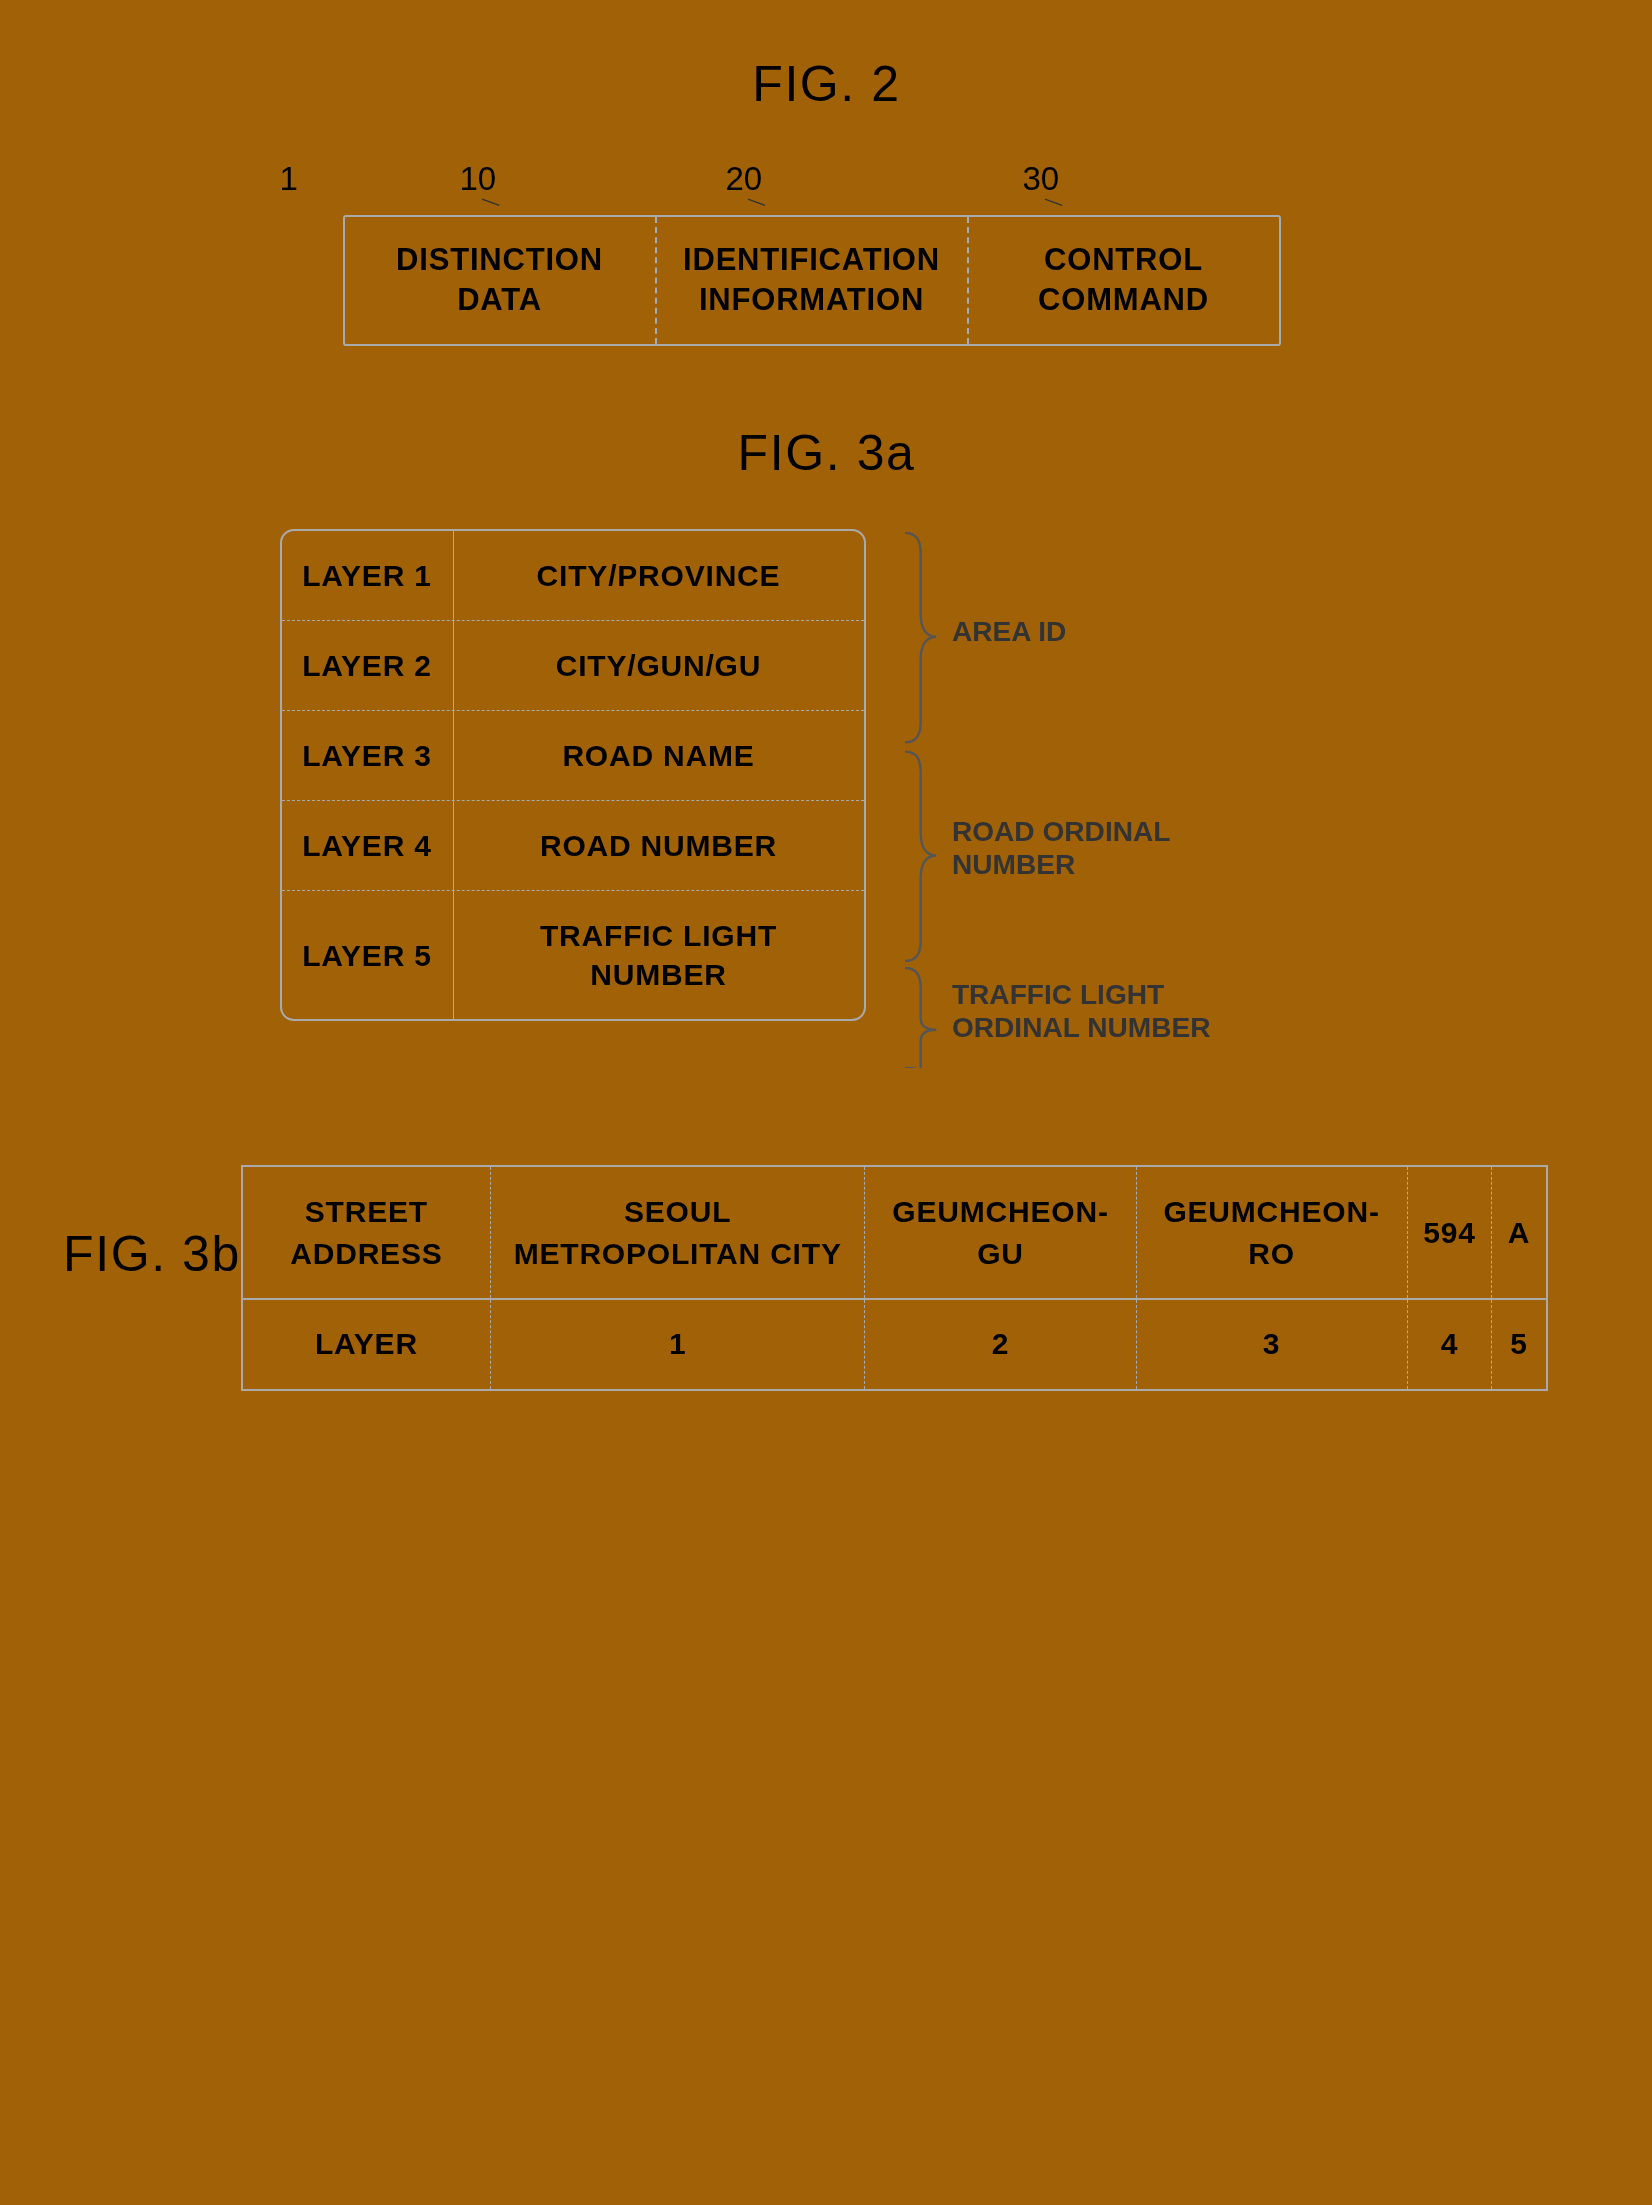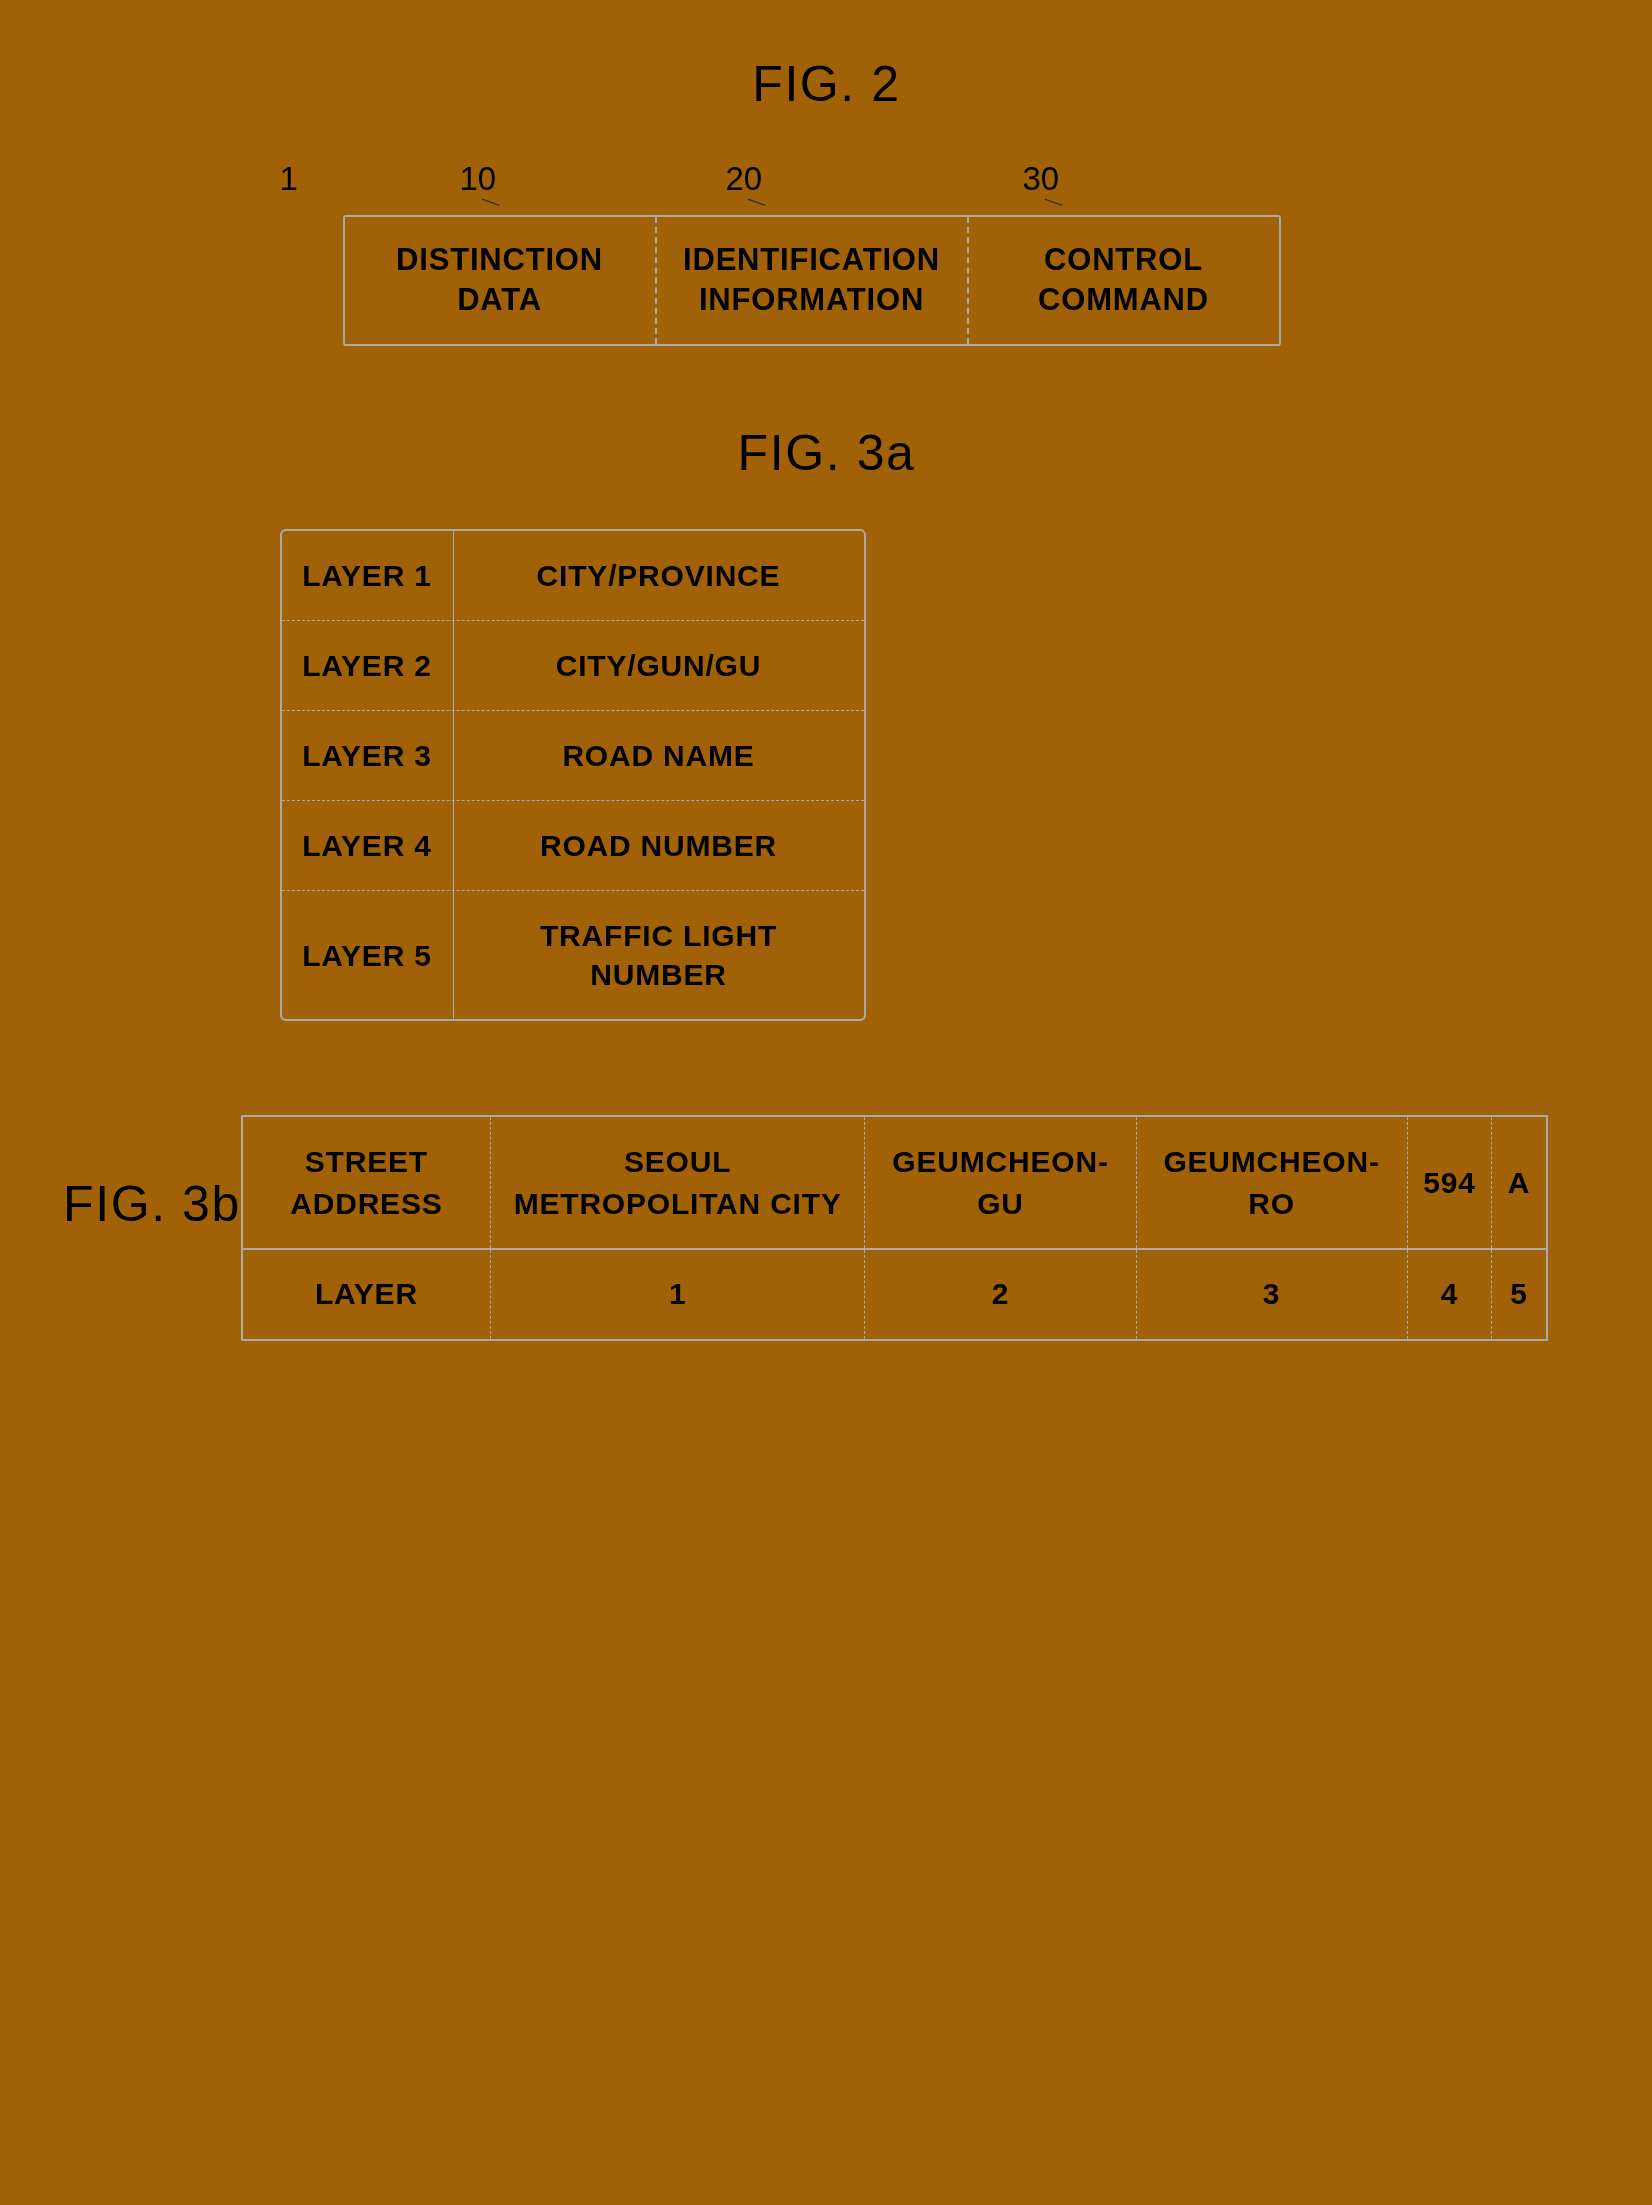--- a/index.html
+++ b/index.html
@@ -73,21 +73,21 @@
     .fig3a-diagram {
       position: relative;
       width: 1094px;
       margin: 0 auto;
       display: flex;
       align-items: flex-start;
       gap: 31px;
     }
     .fig3a-table {
       border: 2.3px solid #aaa;
-      border-radius: 6px;
+      border-radius: 14px;
       overflow: hidden;
       width: 586px;
     }
     .fig3a-row {
       display: flex;
       border-bottom: 1.6px dashed #aaa;
     }
     .fig3a-row:last-child {
       border-bottom: none;
     }
@@ -217,20 +217,35 @@
           <div class="fig3a-cell fig3a-cell-left">LAYER 4</div>
           <div class="fig3a-cell fig3a-cell-right">ROAD NUMBER</div>
         </div>
 
         <div class="fig3a-row">
           <div class="fig3a-cell fig3a-cell-left">LAYER 5</div>
           <div class="fig3a-cell fig3a-cell-right">TRAFFIC LIGHT NUMBER</div>
         </div>
       </div>
 
+      <div style="position:relative; width:391px;">
+        <svg width="391" height="539" viewBox="0 0 500 690">
+
+          <path d="M 10 5 Q 30 5 30 30 L 30 108 Q 30 138 50 138 Q 30 138 30 168 L 30 248 Q 30 273 10 273" fill="none" stroke="#555" stroke-width="3"></path>
+          <text x="70" y="144" font-size="36" font-weight="bold" fill="#333" font-family="Arial">AREA ID</text>
+
+          <path d="M 10 285 Q 30 285 30 310 L 30 388 Q 30 418 50 418 Q 30 418 30 448 L 30 528 Q 30 553 10 553" fill="none" stroke="#555" stroke-width="3"></path>
+          <text x="70" y="400" font-size="36" font-weight="bold" fill="#333" font-family="Arial">ROAD ORDINAL</text>
+          <text x="70" y="442" font-size="36" font-weight="bold" fill="#333" font-family="Arial">NUMBER</text>
+
+          <path d="M 10 562 Q 30 562 30 587 L 30 626 Q 30 641 50 641 Q 30 641 30 656 L 30 695 Q 30 690 10 690" fill="none" stroke="#555" stroke-width="3"></path>
+          <text x="70" y="608" font-size="36" font-weight="bold" fill="#333" font-family="Arial">TRAFFIC LIGHT</text>
+          <text x="70" y="650" font-size="36" font-weight="bold" fill="#333" font-family="Arial">ORDINAL NUMBER</text>
+        </svg>
+      </div>
     </div>
   </div>
 
   <div class="fig3b-section">
     <div class="fig-title">FIG. 3b</div>
 
     <table class="fig3b-table">
       <tbody>
           <tr>
         <td>STREET ADDRESS</td>

